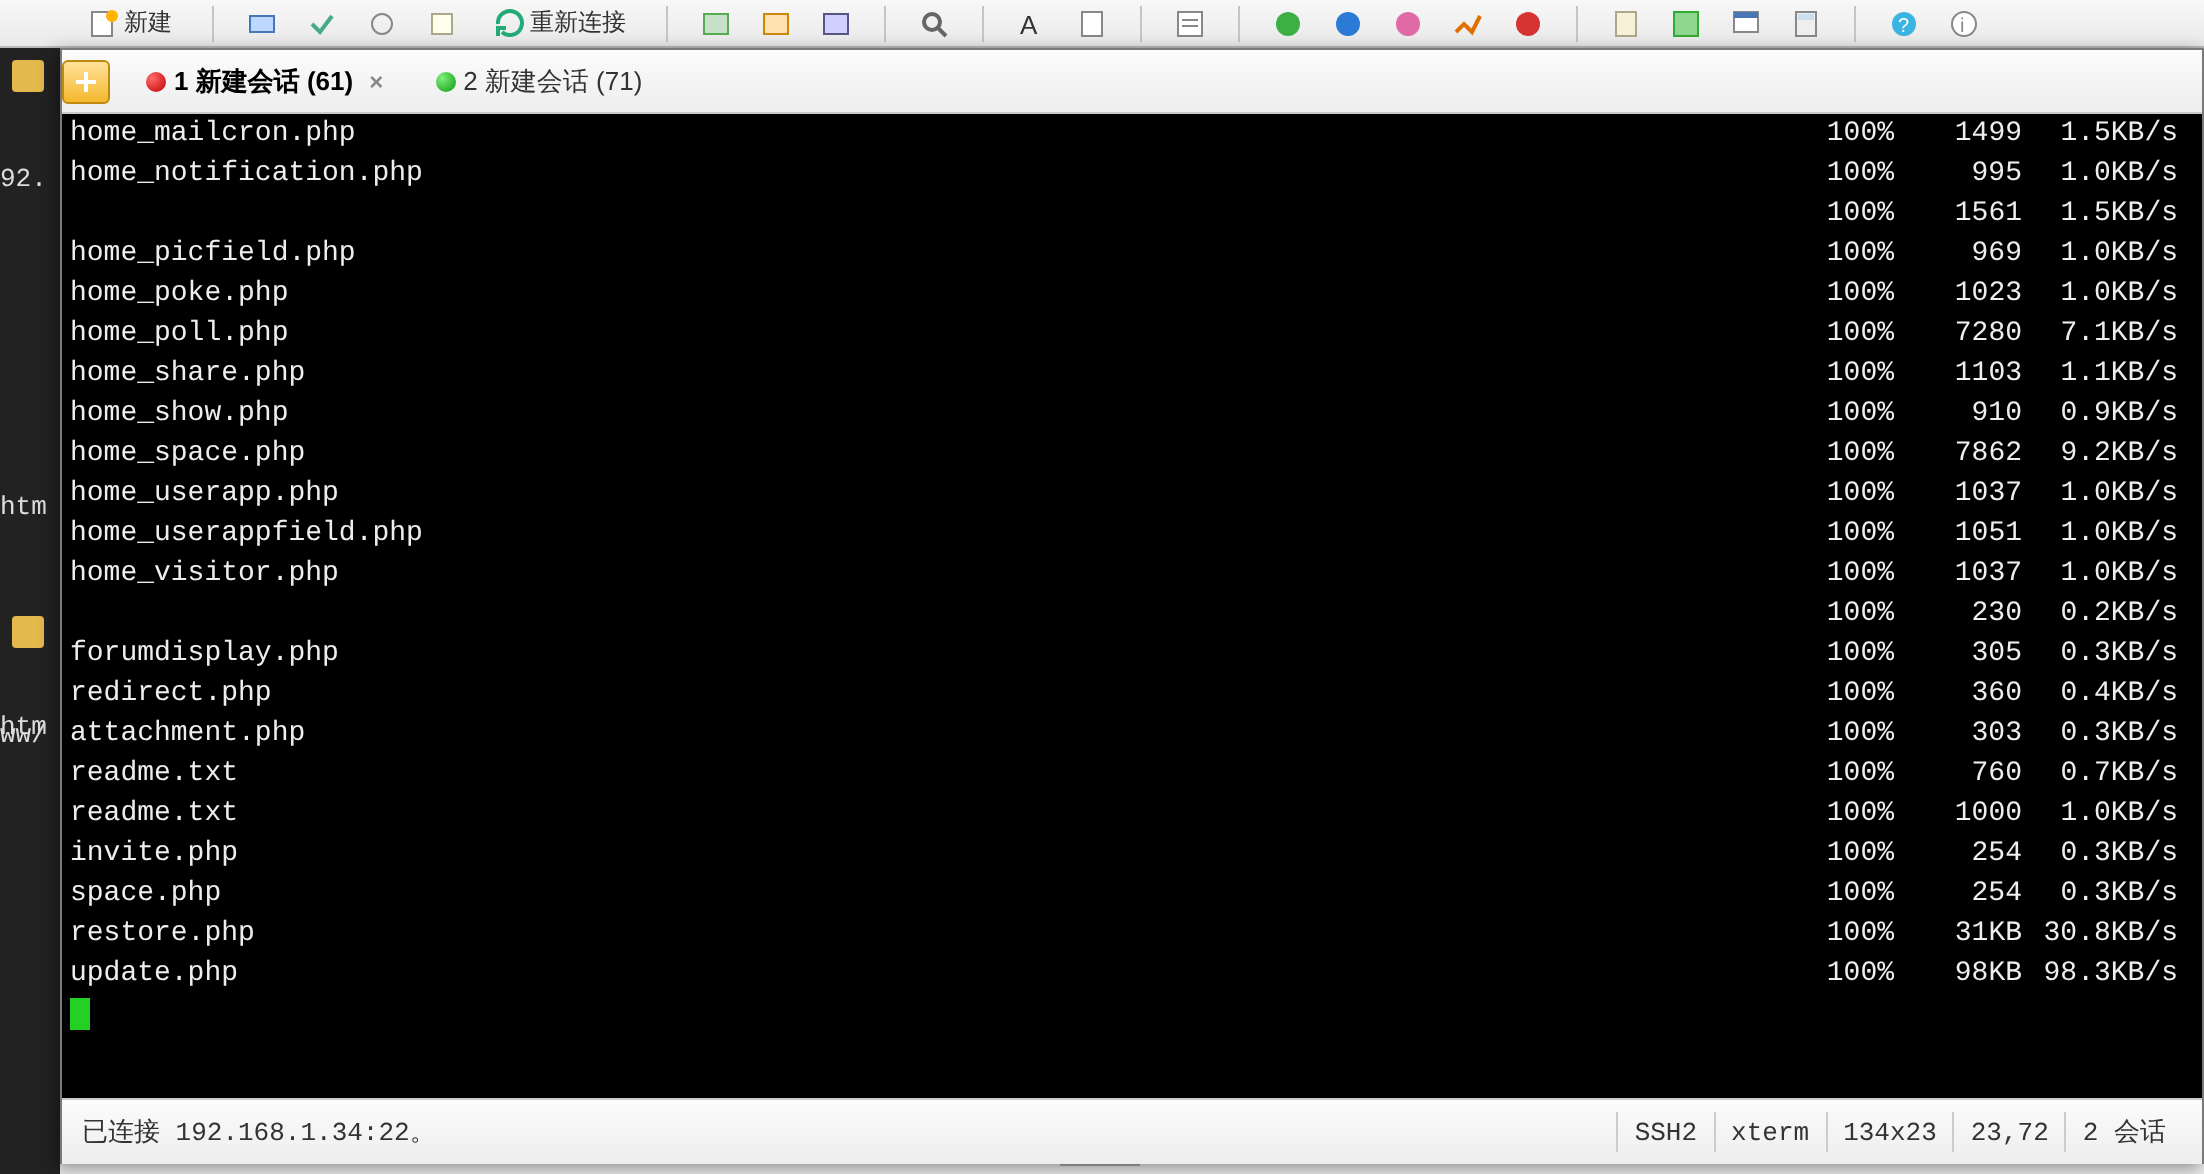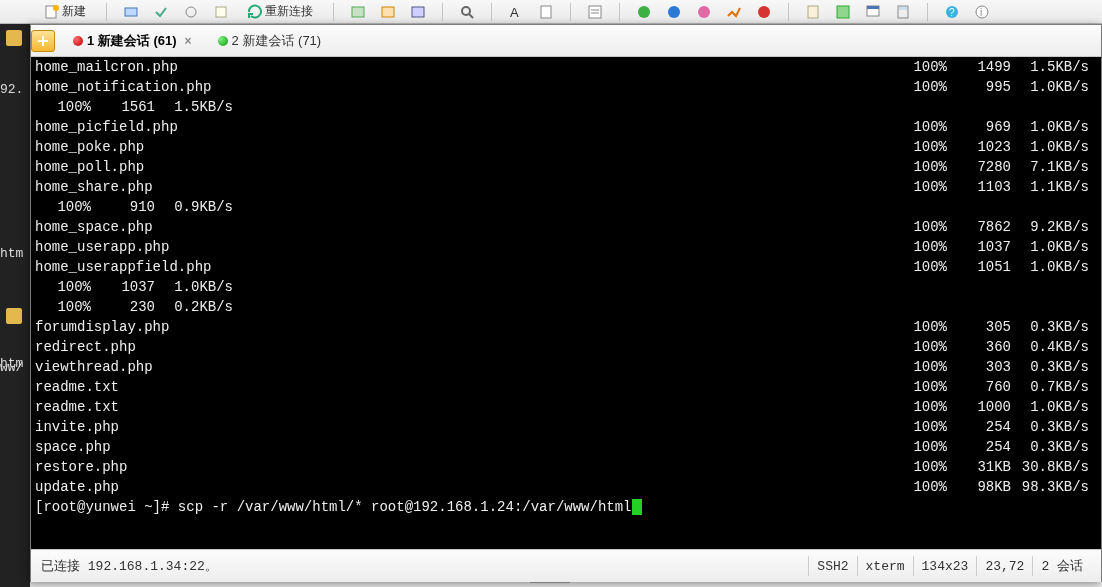--- a/index.html
+++ b/index.html
@@ -91,20 +91,21 @@
   font-family: "Courier New", "Consolas", monospace;
   font-size: 14px;
   line-height: 20px;
   padding: 0;
   overflow: hidden;
 }
 .terminal .row {
   display: flex;
   white-space: pre;
   padding: 0 4px;
+  justify-content: flex-end;
 }
 .terminal .fname { flex: 1 1 auto; }
 .terminal .pct  { width: 56px; text-align: right; }
 .terminal .sz   { width: 64px; text-align: right; }
 .terminal .rate { width: 86px; text-align: right; padding-right: 8px;}
 .prompt-line { padding: 0 4px; white-space: pre; color:#eee;}
 .prompt-line .cursor {
   display:inline-block; width:10px; height:16px; background:#25d025; vertical-align:text-bottom;
 }
 .statusbar {
@@ -272,36 +273,36 @@
   </div>
 
   <div class="terminal" id="term">
       <div class="row"><span class="fname">home_mailcron.php</span><span class="pct">100%</span><span class="sz">1499</span><span class="rate">1.5KB/s</span></div>
       <div class="row"><span class="fname">home_notification.php</span><span class="pct">100%</span><span class="sz">995</span><span class="rate">1.0KB/s</span></div>
       <div class="row"><span class="pct">100%</span><span class="sz">1561</span><span class="rate">1.5KB/s</span></div>
       <div class="row"><span class="fname">home_picfield.php</span><span class="pct">100%</span><span class="sz">969</span><span class="rate">1.0KB/s</span></div>
       <div class="row"><span class="fname">home_poke.php</span><span class="pct">100%</span><span class="sz">1023</span><span class="rate">1.0KB/s</span></div>
       <div class="row"><span class="fname">home_poll.php</span><span class="pct">100%</span><span class="sz">7280</span><span class="rate">7.1KB/s</span></div>
       <div class="row"><span class="fname">home_share.php</span><span class="pct">100%</span><span class="sz">1103</span><span class="rate">1.1KB/s</span></div>
-      <div class="row"><span class="pct">100%</span><span class="sz">910</span><span class="rate">0.9KB/s</span></div>
+      <div class="row"><span class="fname">home_show.php</span><span class="pct">100%</span><span class="sz">910</span><span class="rate">0.9KB/s</span></div>
       <div class="row"><span class="fname">home_space.php</span><span class="pct">100%</span><span class="sz">7862</span><span class="rate">9.2KB/s</span></div>
       <div class="row"><span class="fname">home_userapp.php</span><span class="pct">100%</span><span class="sz">1037</span><span class="rate">1.0KB/s</span></div>
       <div class="row"><span class="fname">home_userappfield.php</span><span class="pct">100%</span><span class="sz">1051</span><span class="rate">1.0KB/s</span></div>
-      <div class="row"><span class="pct">100%</span><span class="sz">1037</span><span class="rate">1.0KB/s</span></div>
+      <div class="row"><span class="fname">home_visitor.php</span><span class="pct">100%</span><span class="sz">1037</span><span class="rate">1.0KB/s</span></div>
       <div class="row"><span class="pct">100%</span><span class="sz">230</span><span class="rate">0.2KB/s</span></div>
       <div class="row"><span class="fname">forumdisplay.php</span><span class="pct">100%</span><span class="sz">305</span><span class="rate">0.3KB/s</span></div>
       <div class="row"><span class="fname">redirect.php</span><span class="pct">100%</span><span class="sz">360</span><span class="rate">0.4KB/s</span></div>
-      <div class="row"><span class="fname">viewthread.php</span><span class="pct">100%</span><span class="sz">303</span><span class="rate">0.3KB/s</span></div>
+      <div class="row"><span class="fname">attachment.php</span><span class="pct">100%</span><span class="sz">303</span><span class="rate">0.3KB/s</span></div>
       <div class="row"><span class="fname">readme.txt</span><span class="pct">100%</span><span class="sz">760</span><span class="rate">0.7KB/s</span></div>
       <div class="row"><span class="fname">readme.txt</span><span class="pct">100%</span><span class="sz">1000</span><span class="rate">1.0KB/s</span></div>
       <div class="row"><span class="fname">invite.php</span><span class="pct">100%</span><span class="sz">254</span><span class="rate">0.3KB/s</span></div>
       <div class="row"><span class="fname">space.php</span><span class="pct">100%</span><span class="sz">254</span><span class="rate">0.3KB/s</span></div>
       <div class="row"><span class="fname">restore.php</span><span class="pct">100%</span><span class="sz">31KB</span><span class="rate">30.8KB/s</span></div>
       <div class="row"><span class="fname">update.php</span><span class="pct">100%</span><span class="sz">98KB</span><span class="rate">98.3KB/s</span></div>
-      <div class="prompt-line"><span>[root@yunwei ~]# scp -r /var/www/html/* root@192.168.1.24:/var/www/html</span><span class="cursor"></span></div>
+      <div class="prompt-line"><span class="cursor"></span></div>
     </div>
 
   <div class="statusbar">
     <div class="sb-left">已连接 192.168.1.34:22。</div>
     <div class="sb-cell">SSH2</div>
     <div class="sb-cell">xterm</div>
     <div class="sb-cell">134x23</div>
     <div class="sb-cell">23,72</div>
     <div class="sb-cell">2 会话</div>
   </div>

